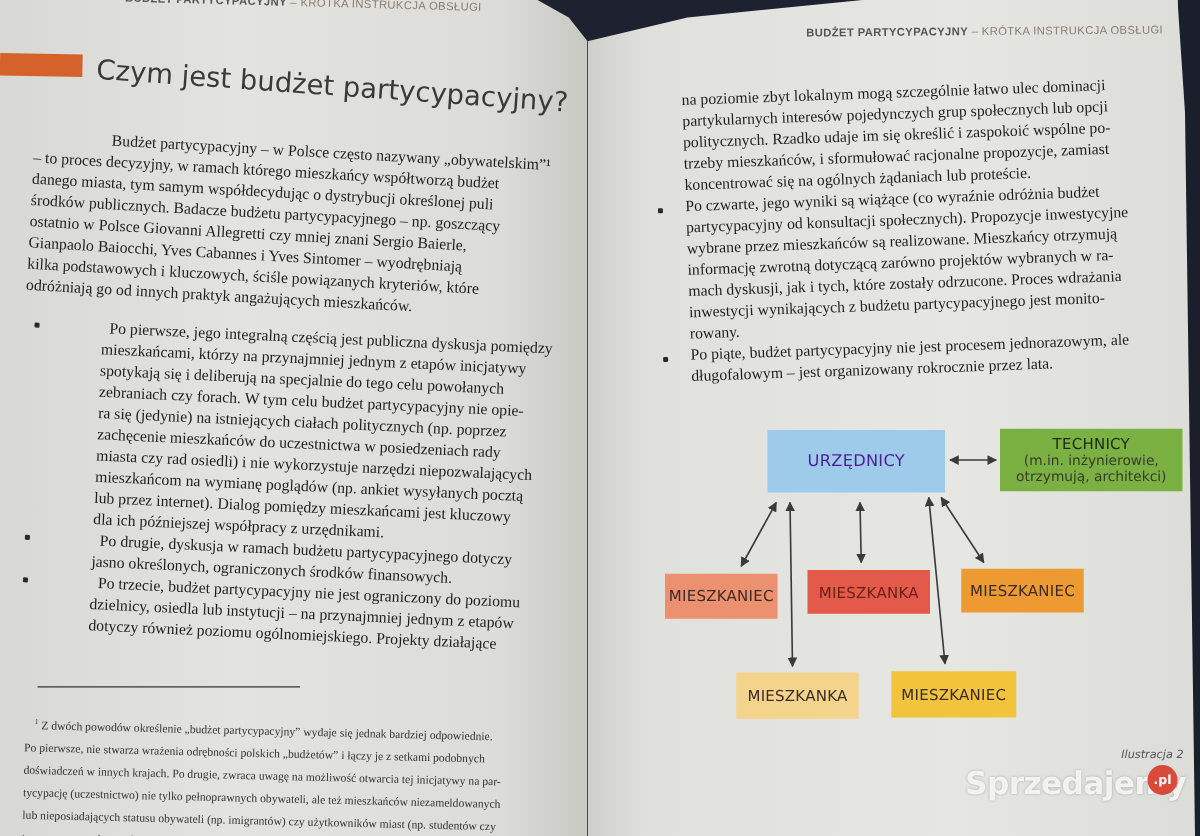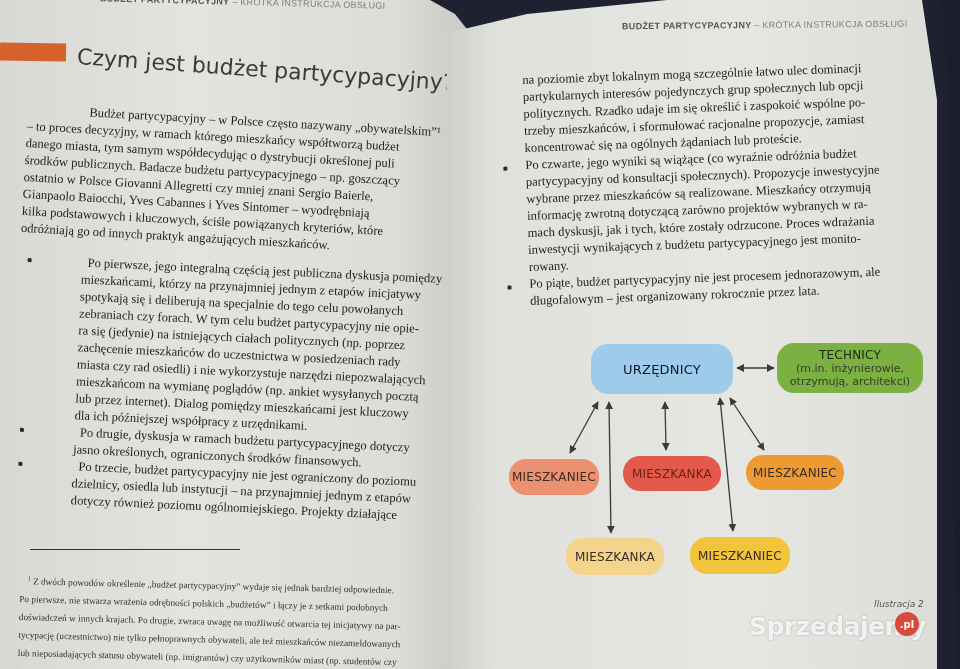--- a/index.html
+++ b/index.html
@@ -15,21 +15,21 @@
       height: 669px;
       overflow: hidden;
     }
     .page-left {
       left: 0;
       width: 470px;
       background: linear-gradient(90deg, #d8d8d4 0%, #e3e3df 40%, #dcdcd8 85%, #c9c9c4 100%);
       clip-path: polygon(0 0, 430px 0, 455px 14px, 470px 33px, 470px 669px, 0 669px);
     }
     .page-right {
-      left: 447px;
+      left: 470px;
       width: 490px;
       background: linear-gradient(90deg, #cfcfcb 0%, #e0e0dc 10%, #e6e6e2 60%, #dcdcd8 100%);
       clip-path: polygon(0 33px, 80px 14px, 220px 0, 460px 0, 475px 0, 490px 100px, 490px 669px, 0 669px);
     }
     .right-edge {
       position: absolute;
       right: 0; top: 0;
       width: 18px; height: 669px;
       background: #1b1e2b;
       clip-path: polygon(0 0, 18px 0, 18px 669px, 14px 669px, 6px 90px);
@@ -114,26 +114,25 @@
     .diagram { position: absolute; left: 0; top: 0; width: 490px; height: 669px; }
     .box {
       position: absolute;
       display: flex;
       flex-direction: column;
       align-items: center;
       justify-content: center;
       font-family: "DejaVu Sans", sans-serif;
       color: #3a2b26;
       text-align: center;
-      border-radius: 17px;
     }
     .box .title { font-size: 12px; letter-spacing: 0.2px; }
     .box .sub { font-size: 11px; line-height: 13px; color: #3a3a2a; }
     .box-urzednicy { left: 144px; top: 344px; width: 142px; height: 50px; background: #9fcbeb; }
-    .box-urzednicy .title { font-size: 13px; color: #0f172a; }
+    .box-urzednicy .title { font-size: 13px; color: #4c1d95; }
     .box-technicy { left: 330px; top: 343px; width: 146px; height: 50px; background: #7bb043; }
     .box-technicy .title { color: #1d2a10; }
     .box-m1 { left: 62px; top: 459px; width: 90px; height: 36px; background: #eb9170; }
     .box-m2 { left: 176px; top: 456px; width: 98px; height: 35px; background: #e3594a; }
     .box-m2 .title { color: #6b1f1b; }
     .box-m3 { left: 299px; top: 455px; width: 98px; height: 35px; background: #ee9a32; }
     .box-m4 { left: 119px; top: 538px; width: 98px; height: 37px; background: #f4d48c; }
     .box-m5 { left: 243px; top: 537px; width: 100px; height: 37px; background: #f2c43c; }
     .diagram svg { position: absolute; left: 0; top: 0; }
     .caption {

